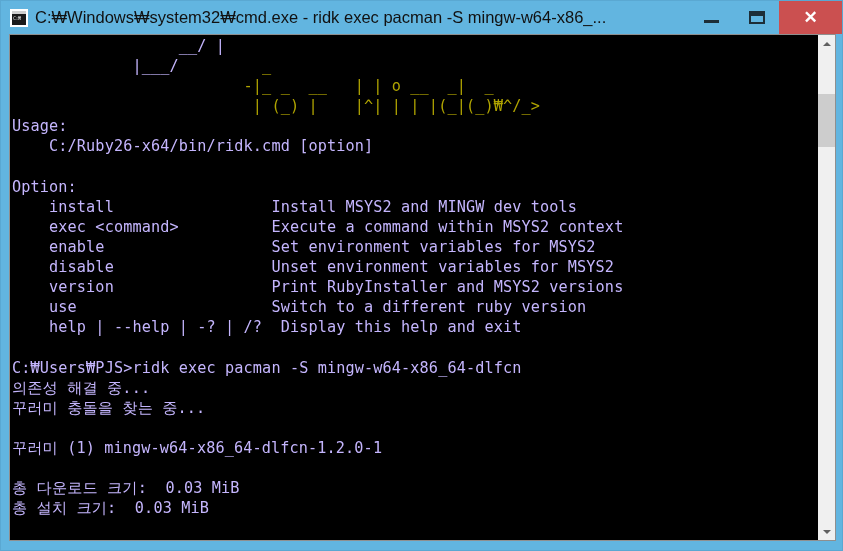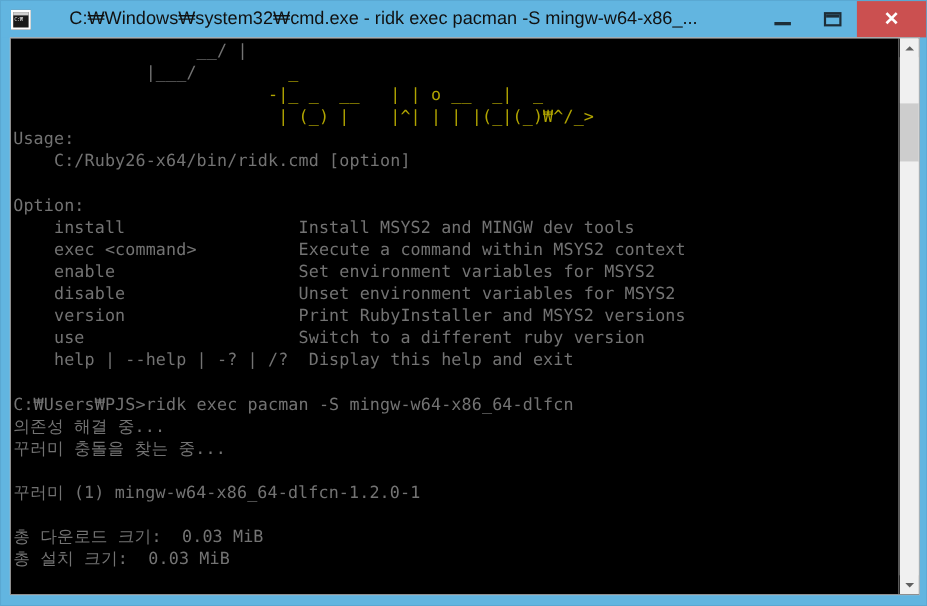--- a/index.html
+++ b/index.html
@@ -27,21 +27,20 @@
 
   
   #titlebar {
     position: absolute;
     left: 0; top: 0;
     width: 841px;
     height: 33px;
     background: #62b5e0;
     display: flex;
     align-items: center;
-    gap: 28px;
   }
   #title-icon {
     width: 18px;
     height: 18px;
     margin-left: 9px;
     margin-right: 7px;
     flex: 0 0 auto;
     background: #1a1a1a;
     border: 2px solid #ffffff;
     box-sizing: border-box;
@@ -143,21 +142,21 @@
     top: 1px;
     font-family: "DejaVu Sans Mono", monospace;
     font-size: 15.2px;
     line-height: 20.1px;
     color: #cccccc;
     white-space: pre;
     letter-spacing: 0.12px;
   }
   .row { display: block; height: 20.1px; }
   .yel { color: #b0a400; }
-  .wht { color: #737373; }
+  .wht { color: #c4b5fd; }
 
   
   #scrollbar {
     width: 17px;
     flex: 0 0 17px;
     background: #f0f0f0;
     position: relative;
     border-left: 1px solid #000000;
   }
   .sb-arrow {

